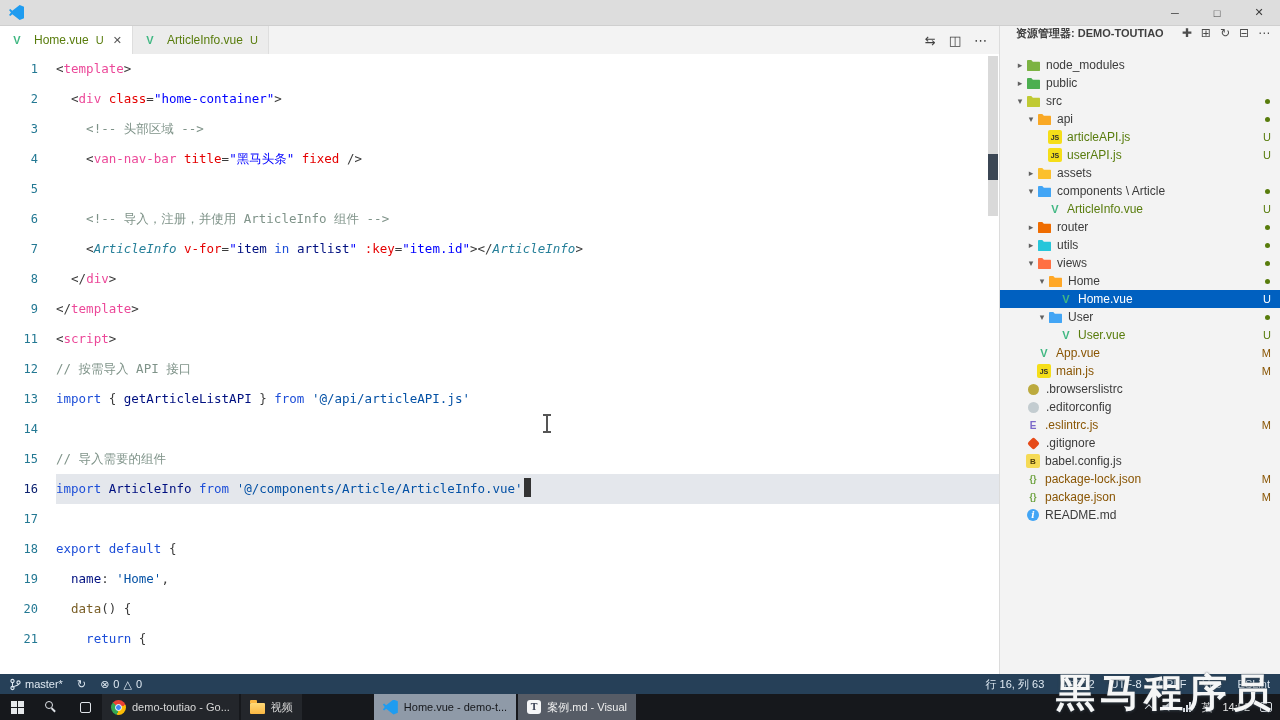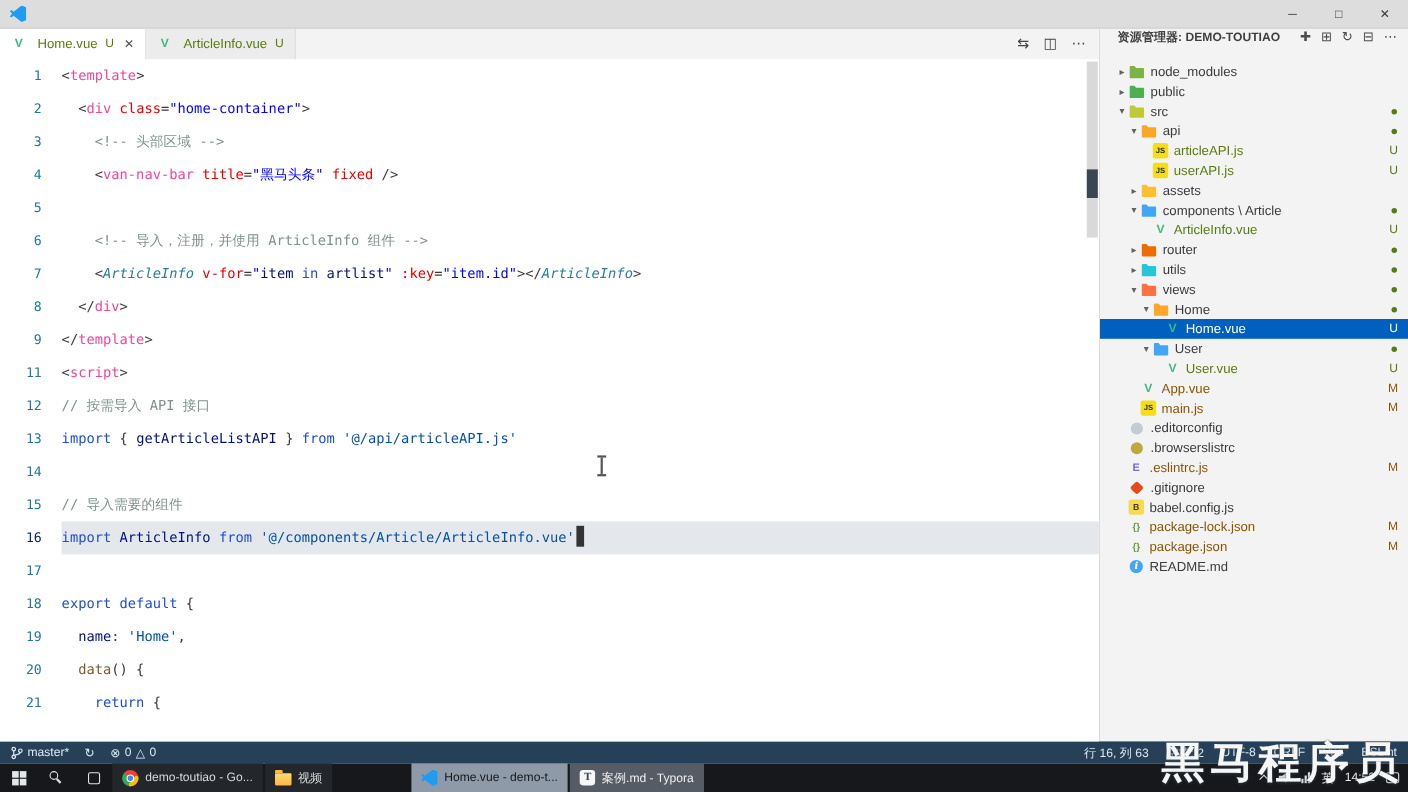--- a/index.html
+++ b/index.html
@@ -382,27 +382,27 @@
             <span class="badge bM">M</span>
           </div>
           <div class="ti m" style="padding-left: 25px;">
             <span class="tw"></span>
             <span class="fic fic-js">JS</span>
             <span class="lbl">main.js</span>
             <span class="badge bM">M</span>
           </div>
           <div class="ti" style="padding-left: 14px;">
             <span class="tw"></span>
+            <span class="fic fic-browserslist"></span>
+            <span class="lbl">.browserslistrc</span>
+          </div>
+          <div class="ti" style="padding-left: 14px;">
+            <span class="tw"></span>
             <span class="fic fic-editorconfig"></span>
             <span class="lbl">.editorconfig</span>
-          </div>
-          <div class="ti" style="padding-left: 14px;">
-            <span class="tw"></span>
-            <span class="fic fic-browserslist"></span>
-            <span class="lbl">.browserslistrc</span>
           </div>
           <div class="ti m" style="padding-left: 14px;">
             <span class="tw"></span>
             <span class="fic fic-eslint">E</span>
             <span class="lbl">.eslintrc.js</span>
             <span class="badge bM">M</span>
           </div>
           <div class="ti" style="padding-left: 14px;">
             <span class="tw"></span>
             <span class="fic fic-git"></span>
@@ -488,21 +488,21 @@
     <div class="tb-win">
       <span class="appic folderic"></span>
       <span>视频</span>
     </div>
     <div class="tb-win active">
       <span class="appic vsc"></span>
       <span>Home.vue - demo-t...</span>
     </div>
     <div class="tb-win midshade">
       <span class="appic typ">T</span>
-      <span>案例.md - Typora</span>
+      <span>案例.md - Visual</span>
     </div>
 
     <div class="tray">
       <span class="chevup"></span>
       <span class="vol"></span>
       <span class="net">
           <span style="height:4px"></span>
           <span style="height:7px"></span>
           <span style="height:10px"></span>
         </span>

